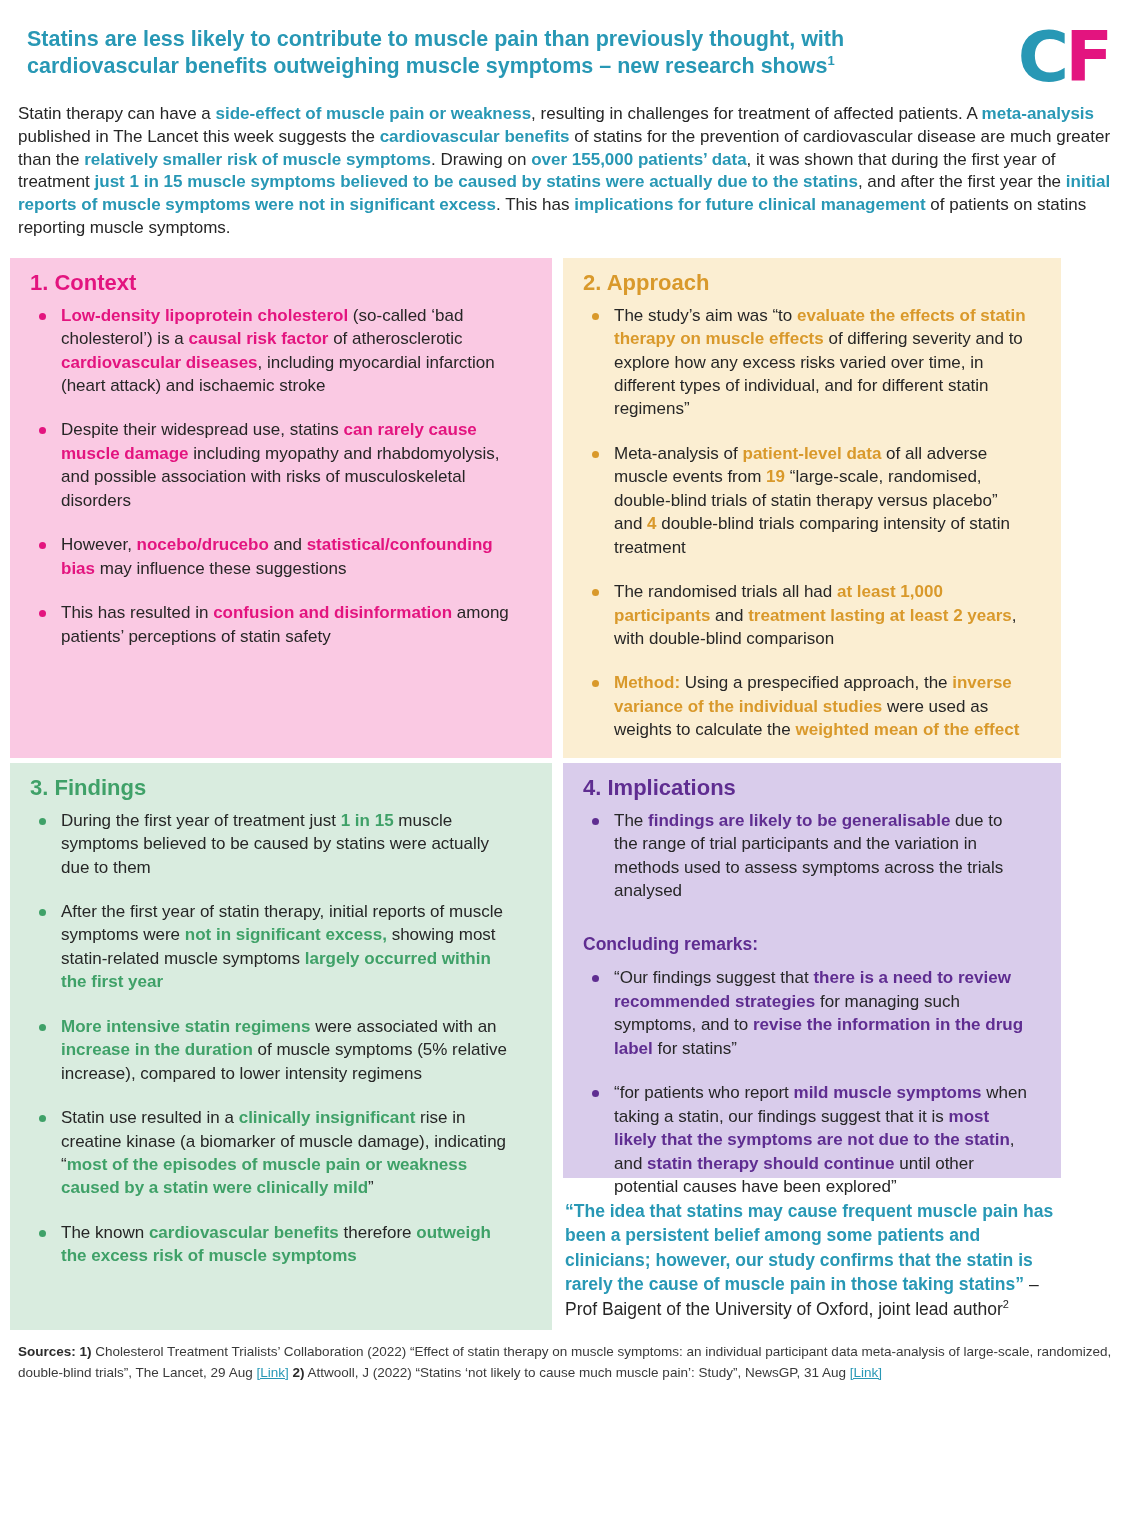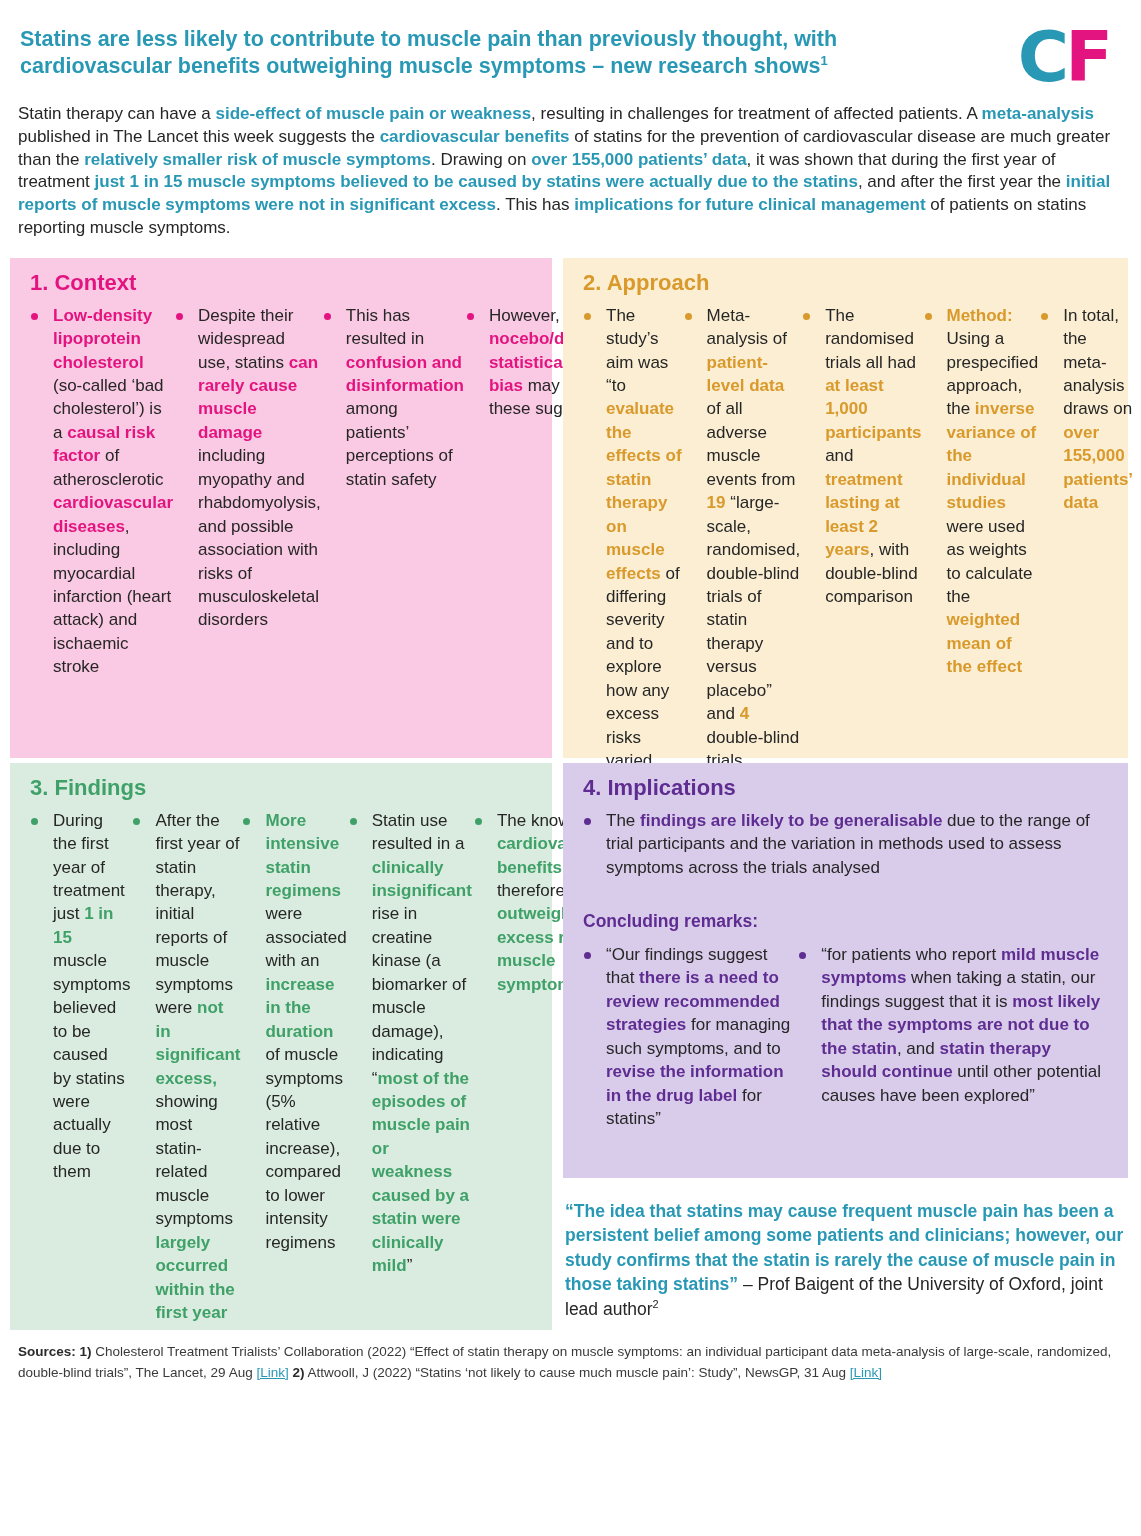--- a/index.html
+++ b/index.html
@@ -1,36 +1,36 @@
 <!DOCTYPE html>
 <html style="--teal: #2898b5; --magenta: #e3147f; --orange: #d9992b; --green: #3fa168; --purple: #5f2d91; --pinkBg: #fac9e3; --creamBg: #fbeed2; --greenBg: #d9ecdf; --purpleBg: #d9cceb; --text: #262626;"><head>
 <meta charset="utf-8">
 <style>
   html,body{margin:0;padding:0;background:#ffffff;}
   .page{width:1141px;height:1536px;background:#ffffff;position:relative;
         font-family:"Liberation Sans", sans-serif;color:var(--text);overflow:hidden;}
   
-  .header{display:flex;justify-content:space-between;align-items:flex-start;padding:26px 14px 0 20px;}
+  .header{display:flex;justify-content:space-between;align-items:flex-start;padding:26px 14px 0 27px;}
   .title{width:935px;font-size:21.5px;line-height:1.24;font-weight:bold;color:var(--teal);}
   .title sup{font-size:13px;}
   .logo{line-height:0.9;font-size:70px;font-weight:900;letter-spacing:-4px;margin-right:18px;
         font-family:"DejaVu Sans", sans-serif;}
   .logo .lc{color:var(--teal);}
   .logo .lf{color:var(--magenta);}
   
   .intro{margin:14px 18px 0 18px;font-size:17px;line-height:1.34;}
   .intro .hl{color:var(--teal);}
   
   .grid{display:flex;gap:11px;margin:18px 13px 0 10px;}
   .col{display:flex;flex-direction:column;gap:5px;}
   .col-left{width:542px;}
-  .col-right{width:565px;}
+  .col-right{width:498px;}
   .box{box-sizing:border-box;padding:10px 25px 10px 20px;}
   .box h2{font-size:22px;font-weight:bold;margin:2px 0 8px 0;}
-  ul.bullets{list-style:none;margin:0;padding:0;display:flex;flex-direction:row;gap:2px;}
+  ul.bullets{list-style:none;margin:8px;padding:0;display:flex;flex-direction:column;gap:21px;}
   ul.bullets li{display:flex;}
   .dot{flex:0 0 auto;width:7px;height:7px;border-radius:50%;margin:9px 15px 0 1px;}
   .txt{flex:1;font-size:17px;line-height:1.38;color:var(--text);}
   .hl{font-weight:bold;}
   .b{font-weight:bold;color:#2b2b2b;}
   .link{color:var(--teal);text-decoration:underline;}
   
   .context{background:var(--pinkBg);height:500px;}
   .context h2,.context .hl{color:var(--magenta);}
   .context .dot{background:var(--magenta);}
@@ -73,25 +73,25 @@
             <li>
               <span class="dot"></span>
               <div class="txt"><span class="hl">Low-density lipoprotein cholesterol</span><span> (so-called ‘bad cholesterol’) is a </span><span class="hl">causal risk factor</span><span> of atherosclerotic </span><span class="hl">cardiovascular diseases</span><span>, including myocardial infarction (heart attack) and ischaemic stroke</span></div>
             </li>
             <li>
               <span class="dot"></span>
               <div class="txt"><span>Despite their widespread use, statins </span><span class="hl">can rarely cause muscle damage</span><span> including myopathy and rhabdomyolysis, and possible association with risks of musculoskeletal disorders</span></div>
             </li>
             <li>
               <span class="dot"></span>
-              <div class="txt"><span>This has resulted in </span><span class="hl">confusion and disinformation</span><span> among patients’ perceptions of statin safety</span></div>
+              <div class="txt"><span>However, </span><span class="hl">nocebo/drucebo</span><span> and </span><span class="hl">statistical/confounding bias</span><span> may influence these suggestions</span></div>
             </li>
             <li>
               <span class="dot"></span>
-              <div class="txt"><span>However, </span><span class="hl">nocebo/drucebo</span><span> and </span><span class="hl">statistical/confounding bias</span><span> may influence these suggestions</span></div>
+              <div class="txt"><span>This has resulted in </span><span class="hl">confusion and disinformation</span><span> among patients’ perceptions of statin safety</span></div>
             </li>
           </ul>
       </section>
       <section class="box findings">
         <h2>3. Findings</h2>
         <ul class="bullets">
             <li>
               <span class="dot"></span>
               <div class="txt"><span>During the first year of treatment just </span><span class="hl">1 in 15</span><span> muscle symptoms believed to be caused by statins were actually due to them</span></div>
             </li>

